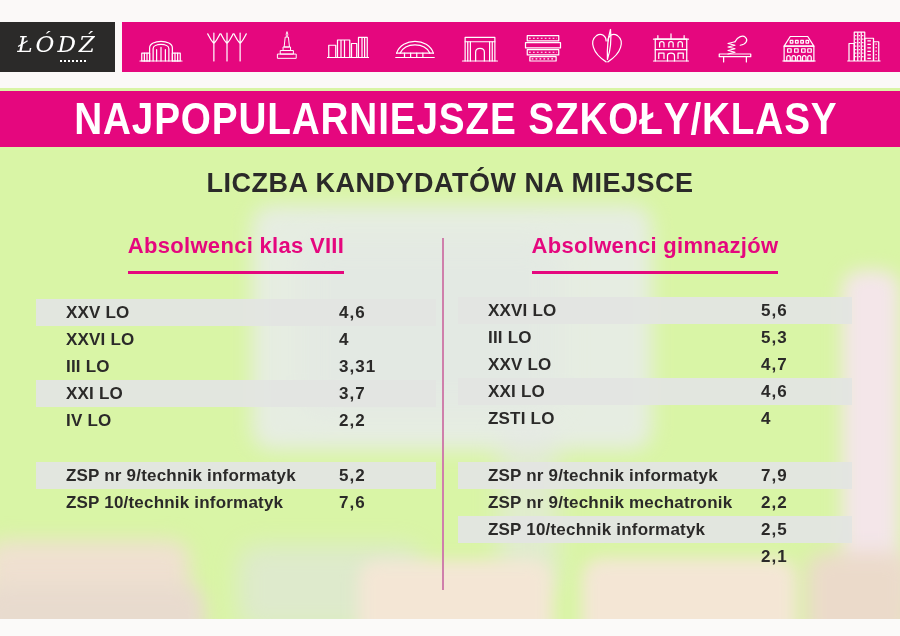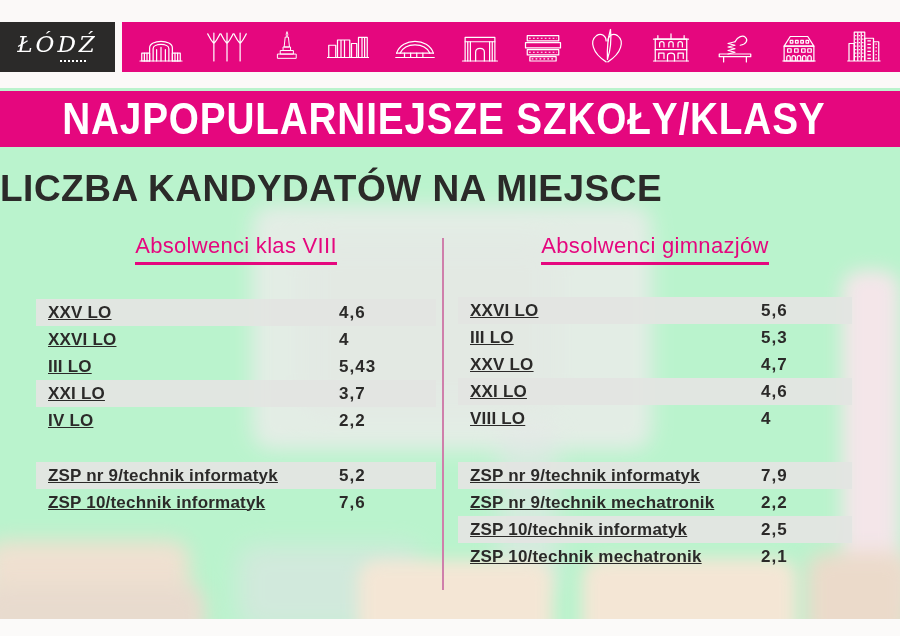--- a/index.html
+++ b/index.html
@@ -1,16 +1,16 @@
 <!DOCTYPE html>
 <html><head>
 <meta charset="utf-8">
 <style>
   html,body{margin:0;padding:0;background:#ffffff;}
-  .canvas{position:relative;width:900px;height:636px;overflow:hidden;background:#86efac;
+  .canvas{position:relative;width:900px;height:636px;overflow:hidden;background:#bef264;
           font-family:"Liberation Sans",sans-serif;color:#2b2a29;}
   
   .bg{position:absolute;inset:0;}
   .blob{position:absolute;border-radius:20px;}
   .bg-top{left:0;top:0;width:900px;height:88px;background:#fbfaf9;border-radius:0;}
   .bg-board{left:252px;top:205px;width:400px;height:245px;background:#d9e3dd;filter:blur(10px);opacity:.9;}
   .bg-board2{left:300px;top:238px;width:260px;height:175px;background:#cfdcd4;filter:blur(14px);opacity:.8;}
   .bg-pink-right{left:842px;top:270px;width:58px;height:340px;background:#eed7df;filter:blur(9px);}
   .bg-pole{left:498px;top:425px;width:60px;height:165px;background:#d4d8dd;filter:blur(12px);opacity:.6;}
   .bg-smudge{left:238px;top:545px;width:185px;height:85px;background:#ccd2d8;filter:blur(12px);opacity:.6;}
@@ -26,42 +26,42 @@
             display:flex;flex-direction:column;align-items:center;justify-content:center;}
   .logo-text{color:#fff;font-family:"DejaVu Serif",serif;font-style:italic;font-size:23px;
              letter-spacing:3px;line-height:1;}
   .logo-dots{margin:4px 0 0 30px;width:26px;border-bottom:2px dotted #fff;}
   .icon-strip{position:absolute;left:122px;top:22px;width:778px;height:50px;background:#e5077e;
               display:flex;align-items:center;justify-content:space-between;padding:0 16px;box-sizing:border-box;}
   .icon{display:block;height:42px;}
   .icon svg{display:block;height:42px;}
   
   .banner{position:absolute;left:0;top:91px;width:900px;height:56px;background:#e5077e;
-          display:flex;align-items:center;justify-content:flex-start;}
+          display:flex;align-items:center;justify-content:flex-end;}
   .banner-title{color:#fff;font-size:45px;font-weight:bold;letter-spacing:1px;
                 transform:scaleX(.86);white-space:nowrap;}
   
-  .subtitle{position:absolute;left:0;top:168px;width:900px;text-align:left;
-            font-size:37px;font-weight:bold;letter-spacing:.5px;color:#2b2a29;}
+  .subtitle{position:absolute;left:0;top:168px;width:900px;text-align:center;
+            font-size:27px;font-weight:bold;letter-spacing:.5px;color:#2b2a29;}
   
   .col-header{position:absolute;text-align:center;}
-  .col-header span{display:inline-block;color:#e5077e;font-size:22px;font-weight:normal;
-                   border-bottom:3px solid #e5077e;padding-bottom:3px;letter-spacing:.3px;}
+  .col-header span{display:inline-block;color:#e5077e;font-size:22px;font-weight:bold;
+                   border-bottom:3px solid #e5077e;padding-bottom:12px;letter-spacing:.3px;}
   .hdr-left{left:36px;top:233px;width:400px;}
   .hdr-right{left:458px;top:233px;width:394px;}
   .divider{position:absolute;left:442px;top:238px;width:2px;height:352px;background:#cf7fab;}
   
   .table{position:absolute;}
   .t1{left:36px;top:299px;width:400px;}
   .t2{left:36px;top:462px;width:400px;}
   .t3{left:458px;top:297px;width:394px;}
   .t4{left:458px;top:462px;width:394px;}
   .row{position:relative;height:27px;display:flex;align-items:center;}
   .row.shaded{background:rgba(227,229,226,.95);}
-  .cell-name{padding-left:12px;font-size:17px;font-weight:bold;letter-spacing:.2px;white-space:nowrap;text-decoration:underline;}
+  .cell-name{padding-left:30px;font-size:17px;font-weight:bold;letter-spacing:.2px;white-space:nowrap;}
   .cell-val{position:absolute;left:291px;font-size:17px;font-weight:bold;letter-spacing:1px;margin-left:12px;}
 </style>
 </head>
 <body>
 
 <div class="canvas">
 
   <div class="bg">
     <div class="blob bg-top"></div>
     <div class="blob bg-board"></div>
@@ -219,21 +219,21 @@
     <div class="row shaded">
       <span class="cell-name">XXV LO</span>
       <span class="cell-val">4,6</span>
     </div>
     <div class="row">
       <span class="cell-name">XXVI LO</span>
       <span class="cell-val">4</span>
     </div>
     <div class="row">
       <span class="cell-name">III LO</span>
-      <span class="cell-val">5,43</span>
+      <span class="cell-val">3,31</span>
     </div>
     <div class="row shaded">
       <span class="cell-name">XXI LO</span>
       <span class="cell-val">3,7</span>
     </div>
     <div class="row">
       <span class="cell-name">IV LO</span>
       <span class="cell-val">2,2</span>
     </div>
   </div>
@@ -260,37 +260,36 @@
     </div>
     <div class="row">
       <span class="cell-name">XXV LO</span>
       <span class="cell-val">4,7</span>
     </div>
     <div class="row shaded">
       <span class="cell-name">XXI LO</span>
       <span class="cell-val">4,6</span>
     </div>
     <div class="row">
-      <span class="cell-name">VIII LO</span>
+      <span class="cell-name">ZSTI LO</span>
       <span class="cell-val">4</span>
     </div>
   </div>
 
   <div class="table t4">
     <div class="row shaded">
       <span class="cell-name">ZSP nr 9/technik informatyk</span>
       <span class="cell-val">7,9</span>
     </div>
     <div class="row">
       <span class="cell-name">ZSP nr 9/technik mechatronik</span>
       <span class="cell-val">2,2</span>
     </div>
     <div class="row shaded">
       <span class="cell-name">ZSP 10/technik informatyk</span>
       <span class="cell-val">2,5</span>
     </div>
     <div class="row">
-      <span class="cell-name">ZSP 10/technik mechatronik</span>
       <span class="cell-val">2,1</span>
     </div>
   </div>
 
 </div>
 
 </body></html>

